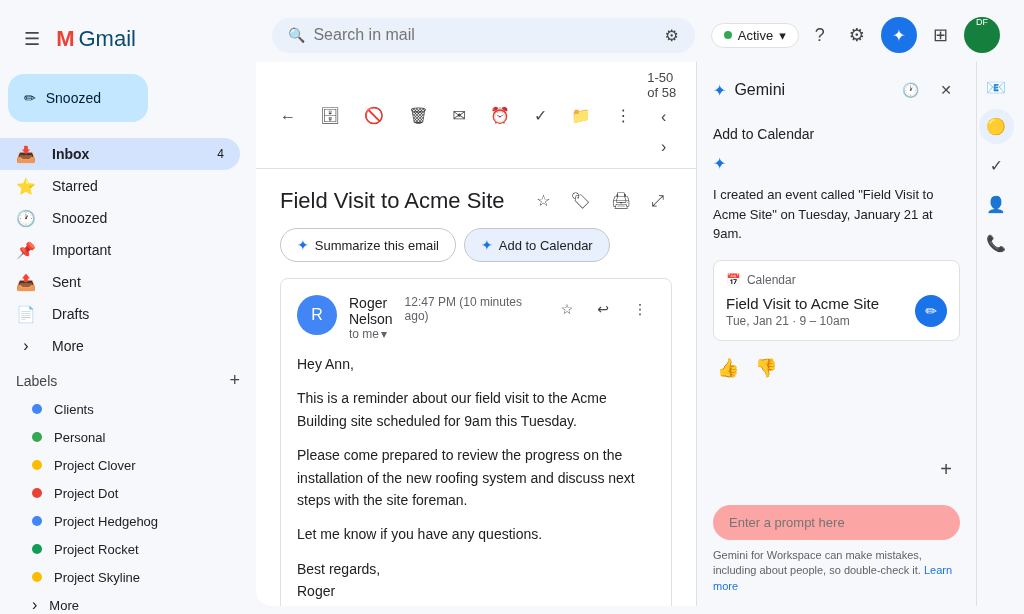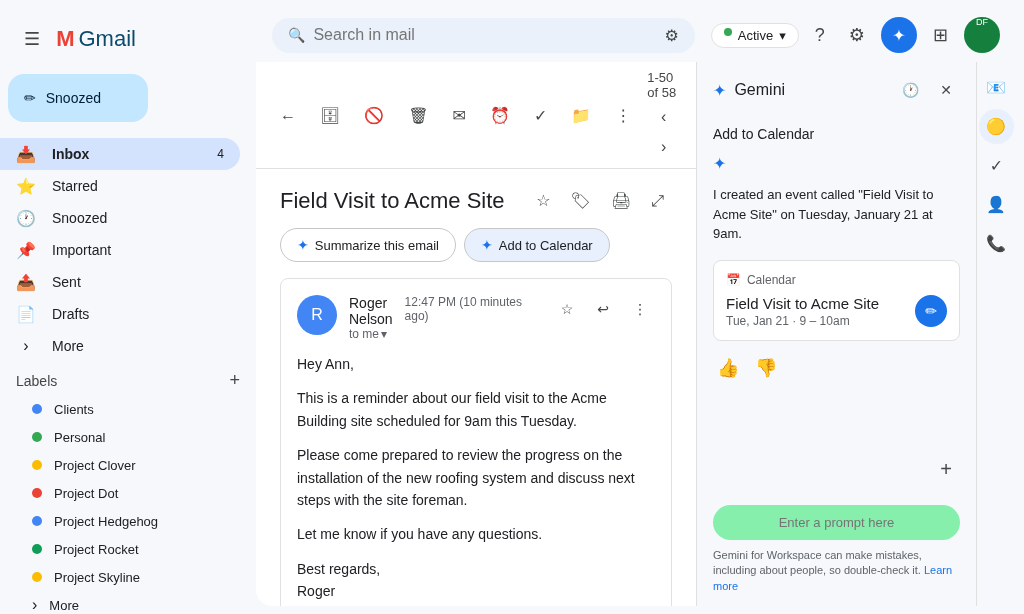--- a/index.html
+++ b/index.html
@@ -26,21 +26,21 @@
     .main { flex: 1; display: flex; flex-direction: column; background: #fff; border-radius: 16px; margin: 8px 8px 8px 0; overflow: hidden; }
 
     
     .topbar { display: flex; align-items: center; background: #f6f8fc; padding: 8px 16px; gap: 8px; flex-shrink: 0; }
     .menu-btn { background: none; border: none; cursor: pointer; padding: 8px; border-radius: 50%; font-size: 18px; color: #444746; }
     .gmail-logo { display: flex; align-items: center; gap: 4px; margin-right: 8px; }
     .logo-text { font-size: 22px; color: #0c4a6e; font-weight: 300; }
     .search-bar { flex: 1; background: #eaf1fb; border-radius: 24px; display: flex; align-items: center; padding: 8px 16px; gap: 8px; }
     .search-bar input { background: none; border: none; outline: none; font-size: 16px; color: #202124; width: 100%; }
     .topbar-right { display: flex; align-items: center; gap: 8px; margin-left: 8px; }
-    .active-badge { display: flex; align-items: flex-start; gap: 6px; background: #fff; border: 1px solid #e0e0e0; border-radius: 20px; padding: 4px 12px; font-size: 13px; cursor: pointer; }
+    .active-badge { display: flex; align-items: center; gap: 6px; background: #fff; border: 1px solid #e0e0e0; border-radius: 20px; padding: 4px 12px; font-size: 13px; cursor: pointer; }
     .active-dot { width: 8px; height: 8px; border-radius: 50%; background: #34a853; }
     .icon-btn { background: none; border: none; cursor: pointer; padding: 8px; border-radius: 50%; font-size: 18px; color: #444746; }
     .gemini-btn { background: #1a73e8; border: none; border-radius: 50%; width: 36px; height: 36px; cursor: pointer; display: flex; align-items: center; justify-content: center; color: white; font-size: 16px; }
     .apps-btn { background: none; border: none; cursor: pointer; padding: 8px; border-radius: 50%; font-size: 18px; color: #444746; }
     .avatar { width: 36px; height: 36px; border-radius: 50%; background: #15803d; display: flex; align-items: flex-start; justify-content: center; color: white; font-size: 12px; font-weight: 500; cursor: pointer; overflow: hidden; }
 
     
     .email-container { display: flex; flex: 1; overflow: hidden; }
     .email-main { flex: 1; padding: 0; overflow-y: auto; }
 
@@ -83,21 +83,21 @@
     .calendar-card { background: #fff; border-radius: 8px; border: 1px solid #e0e0e0; padding: 12px; }
     .calendar-card-header { display: flex; align-items: center; gap: 6px; font-size: 12px; color: #5f6368; margin-bottom: 8px; }
     .calendar-card-title { font-size: 15px; font-weight: 500; color: #202124; margin-bottom: 2px; }
     .calendar-card-time { font-size: 12px; color: #5f6368; }
     .calendar-card-row { display: flex; justify-content: space-between; align-items: flex-start; }
     .edit-circle { width: 32px; height: 32px; border-radius: 50%; background: #1a73e8; display: flex; align-items: center; justify-content: center; color: white; font-size: 14px; cursor: pointer; }
     .feedback-row { display: flex; gap: 8px; margin-top: 12px; }
     .fb-btn { background: none; border: none; cursor: pointer; font-size: 18px; color: #5f6368; padding: 4px; }
 
     .gemini-footer { padding: 12px 16px; }
-    .gemini-input { background: #86efac; border-radius: 20px; border: none; padding: 10px 16px; font-size: 13px; color: #5f6368; width: 100%; outline: none; text-align: center; }
+    .gemini-input { background: #fca5a5; border-radius: 20px; border: none; padding: 10px 16px; font-size: 13px; color: #5f6368; width: 100%; outline: none; }
     .gemini-disclaimer { font-size: 11px; color: #5f6368; margin-top: 8px; line-height: 1.4; }
     .disclaimer-link { color: #1a73e8; text-decoration: none; }
 
     
     .right-strip { width: 40px; background: #f6f8fc; display: flex; flex-direction: column; align-items: center; padding: 8px 0; gap: 4px; border-left: 1px solid #e0e0e0; }
     .strip-btn { background: none; border: none; cursor: pointer; padding: 8px; border-radius: 50%; font-size: 16px; color: #444746; }
     .strip-btn.active { background: #e8f0fe; color: #1a73e8; }
 
     
     .ai-btn.calendar-btn { background: #e8f0fe; }

